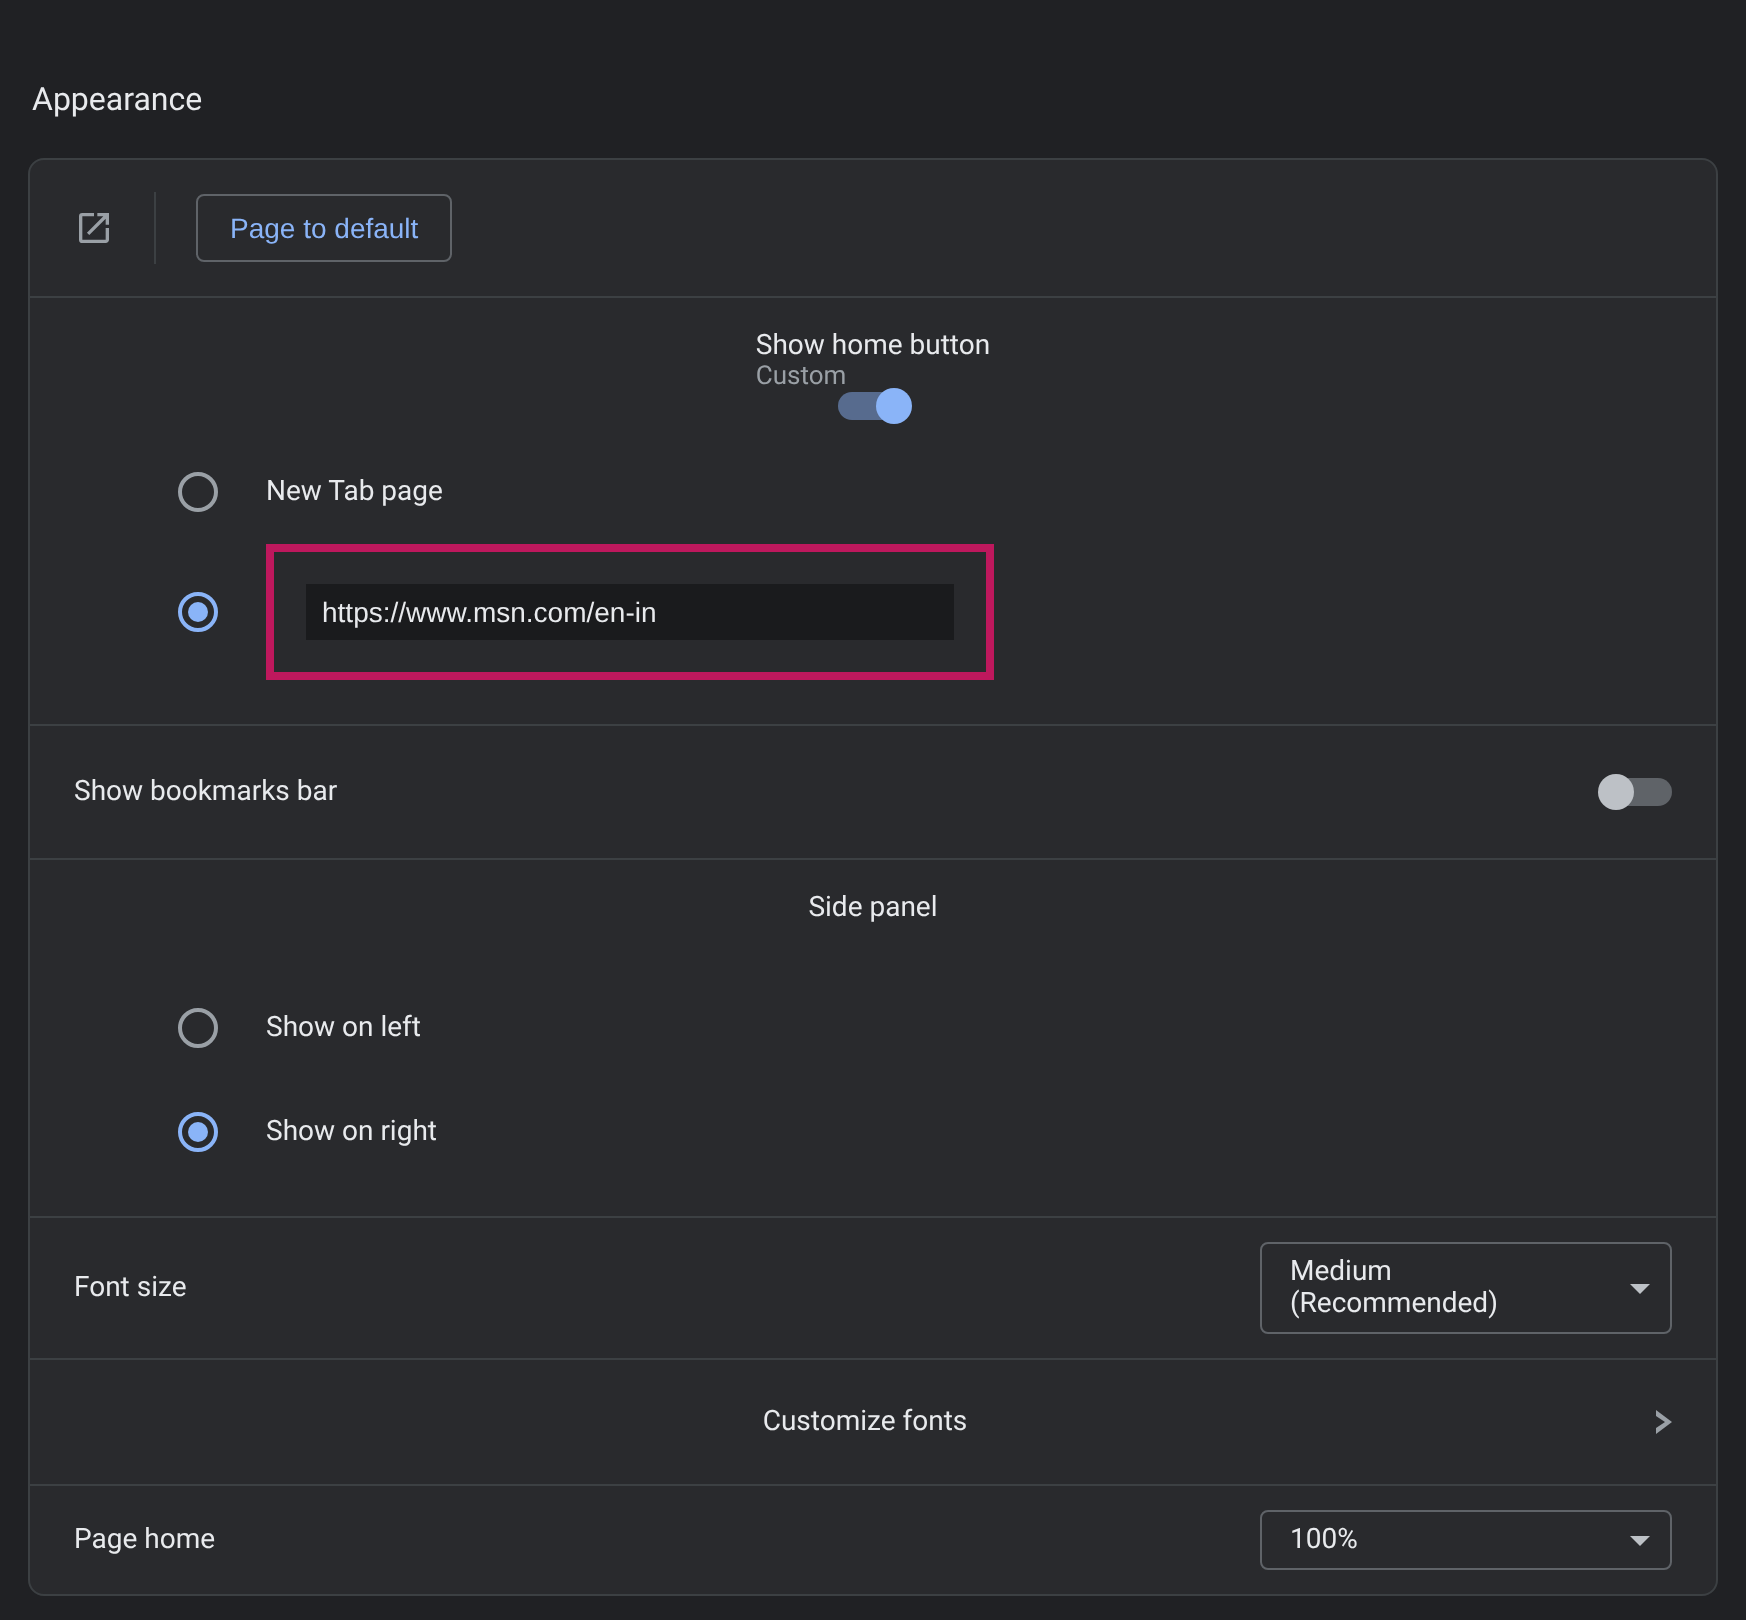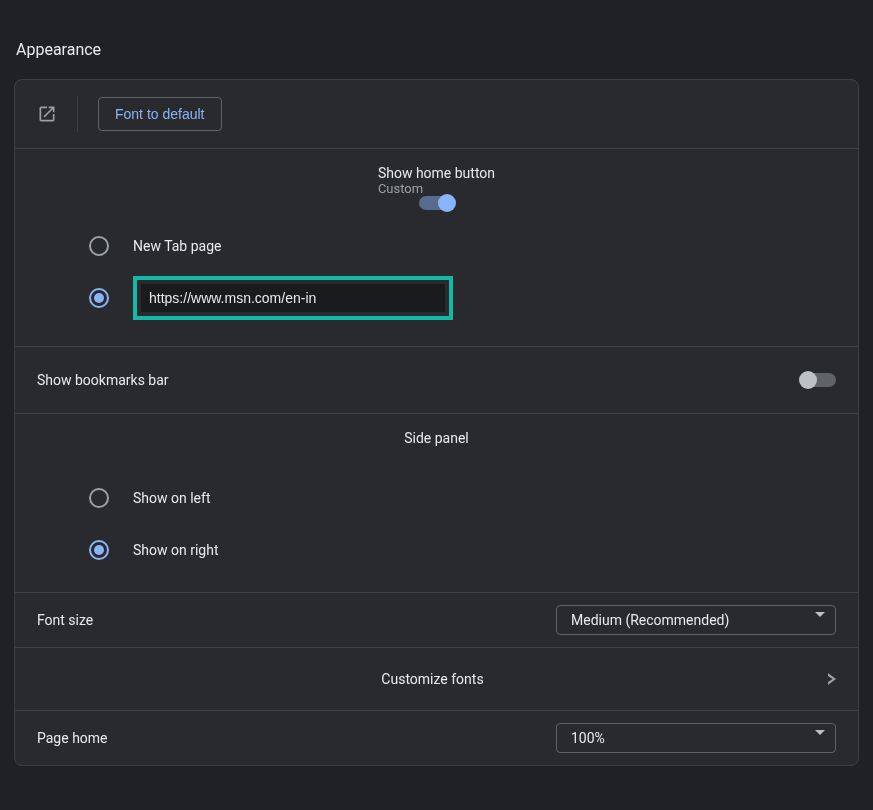--- a/index.html
+++ b/index.html
@@ -148,41 +148,41 @@
       width: 10px;
       height: 10px;
       border-radius: 50%;
       background: #8ab4f8;
     }
     .radio-label {
       font-size: 14px;
       color: #e8eaed;
     }
     .url-box {
-      border: 4px solid #14b8a6;
-      padding: 4px;
-      width: 320px;
+      border: 4px solid #be185d;
+      padding: 16px;
+      width: 364px;
     }
     .url-input {
       width: 100%;
       background: #1a1b1d;
       border: none;
       color: #e8eaed;
       font-size: 14px;
       padding: 6px 8px;
       outline: none;
     }
     .select-box {
       background: #292a2d;
       border: 1px solid #5f6368;
       border-radius: 4px;
       display: flex;
-      align-items: flex-start;
+      align-items: center;
       padding: 6px 10px 6px 14px;
-      width: 280px;
+      width: 206px;
       cursor: pointer;
       gap: 20px;
     }
     .select-value {
       flex: 1;
       font-size: 14px;
       color: #e8eaed;
     }
     .chevron-right {
       fill: #9aa0a6;
@@ -201,21 +201,21 @@
 
 <div class="page-title">Appearance</div>
 
 <div class="settings-card">
 
   <div class="row">
     <svg class="open-in-new-icon" viewBox="0 0 24 24">
       <path d="M19 19H5V5h7V3H5a2 2 0 0 0-2 2v14a2 2 0 0 0 2 2h14c1.1 0 2-.9 2-2v-7h-2v7zM14 3v2h3.59l-9.83 9.83 1.41 1.41L19 6.41V10h2V3h-7z"></path>
     </svg>
     <div class="vdiv"></div>
-    <button class="reset-button">Font to default</button>
+    <button class="reset-button">Page to default</button>
   </div>
 
   <div class="section">
     <div class="section-header">
       <div class="h-left">
         <div class="section-title">Show home button</div>
         <div class="section-sub">Custom</div>
       </div>
       <div class="toggle on">
         <div class="toggle-knob"></div>

